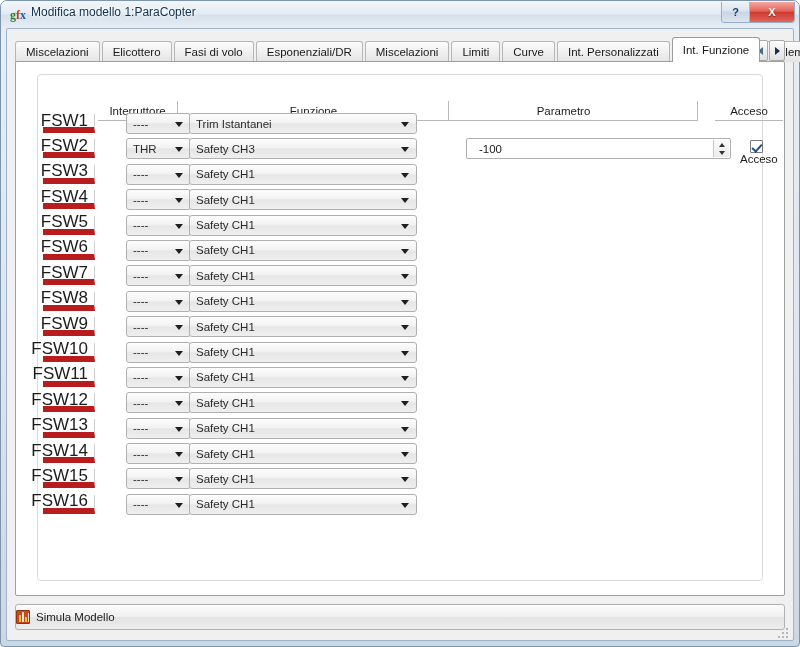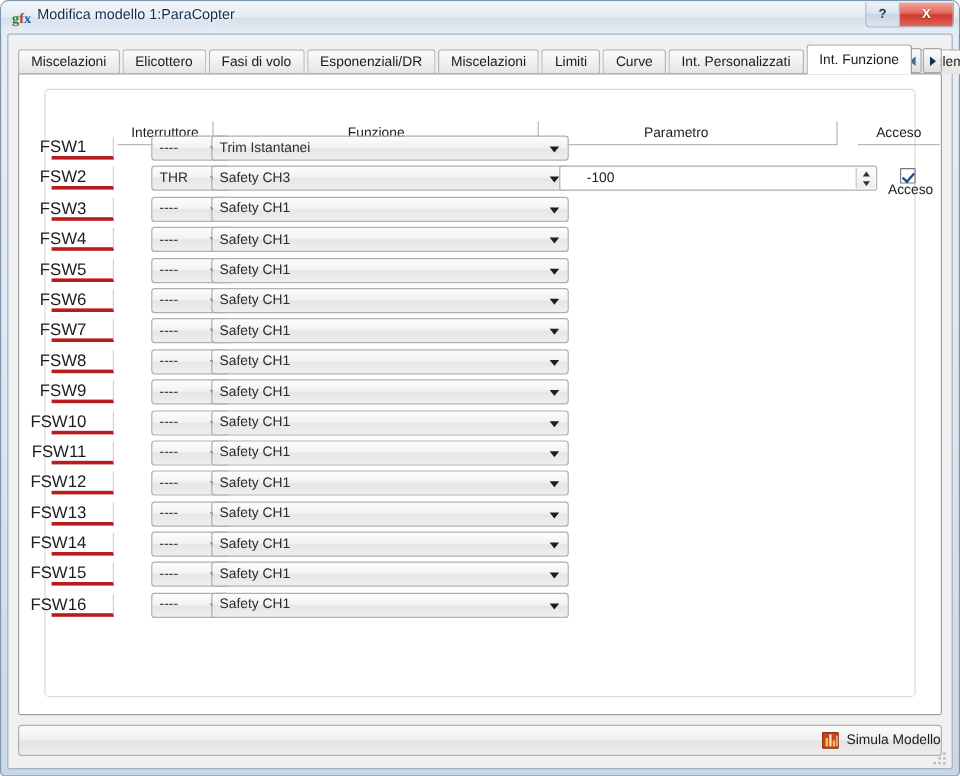--- a/index.html
+++ b/index.html
@@ -148,23 +148,23 @@
   .hdr-c4 { left: 677px; width: 68px; border-right: none; }
 
   
   .rows { position: absolute; left: 0; top: 36px; right: 0; }
   .row { position: relative; height: 25.4px; }
 
   .fsw-label {
     position: absolute; left: 5px; top: 3px;
     width: 52px; height: 19px;
     display: flex; align-items: center; justify-content: flex-end;
-    padding-right: 22px;
-    font-size: 14px; color: #1c1c1c;
-    border-bottom: 3px solid #b91c1c;
+    padding-right: 6px;
+    font-size: 17px; color: #1c1c1c;
+    border-bottom: 6px solid #b91c1c;
     border-right: 1px solid #cfcfcf;
   }
 
   .combo {
     position: absolute; top: 2px;
     height: 21px;
     background: linear-gradient(180deg,#fdfdfd 0%, #f2f2f2 46%, #e6e6e6 52%, #efefef 100%);
     border: 1px solid #b0b0b0;
     border-radius: 3px;
     display: flex; align-items: center;
@@ -174,31 +174,31 @@
     white-space: nowrap;
   }
   .combo .arrow {
     position: absolute; right: 7px; top: 8px;
     width: 0; height: 0;
     border-left: 4.5px solid transparent;
     border-right: 4.5px solid transparent;
     border-top: 5px solid #1e1e1e;
   }
   .combo-sw  { left: 88px;  width: 65px; }
-  .combo-fun { left: 138px; width: 298px; }
+  .combo-fun { left: 151px; width: 228px; }
 
   .param {
     position: absolute; left: 428px; top: 2px;
     width: 265px; height: 21px;
     background: #ffffff;
     border: 1px solid #b0b0b0;
     border-radius: 2px;
     display: flex; align-items: center;
     font-size: 11.5px; color: #202020;
-    padding-left: 22px;
+    padding-left: 12px;
   }
   .spin {
     position: absolute; right: 1px; top: 1px;
     width: 16px; height: 17px;
     display: flex; flex-direction: column;
     background: linear-gradient(180deg,#fbfbfb,#ececec);
     border-left: 1px solid #c6c6c6;
   }
   .spin div {
     flex: 1; display: flex; align-items: center; justify-content: center;
@@ -234,21 +234,21 @@
     width: 4px; height: 8px;
     border: solid #1c4e8a;
     border-width: 0 2px 2px 0;
     transform: rotate(42deg);
   }
   .enable-lbl { font-size: 11.5px; color: #1c1c1c; }
 
   
   .bottom-btn {
     position: absolute; left: 8px; right: 8px; bottom: 10px; height: 26px;
-    display: flex; align-items: center; justify-content: flex-end;
+    display: flex; align-items: center; justify-content: flex-start;
     gap: 6px;
     background: linear-gradient(180deg,#fcfcfc 0%, #f0f0f0 48%, #e3e3e3 52%, #ededed 100%);
     border: 1px solid #b1b1b1;
     border-radius: 3px;
     font-size: 11.5px; color: #1c1c1c;
   }
   .sim-icon {
     width: 14px; height: 14px;
     background: #c8491f;
     border: 1px solid #8e3313;

